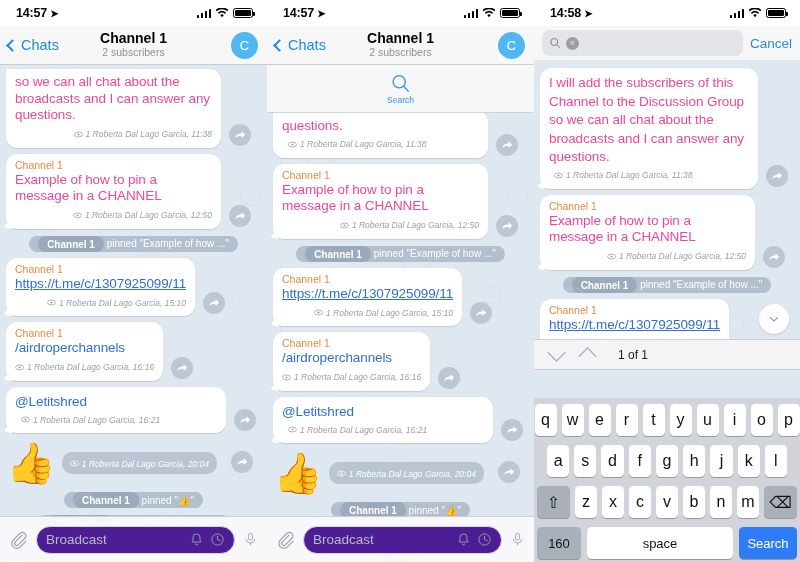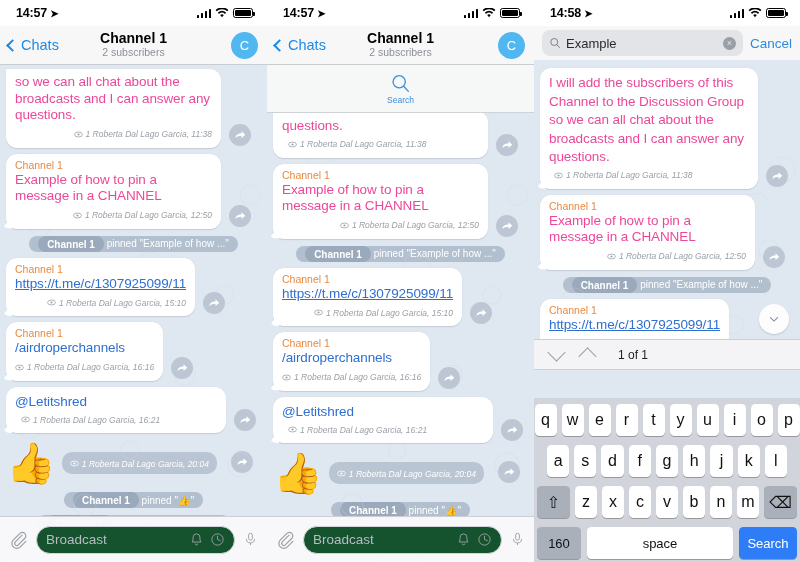--- a/index.html
+++ b/index.html
@@ -116,21 +116,21 @@
 
   
   .inputbar {
     position:absolute; bottom:0; left:0; right:0; height:46px;
     background:rgba(249,249,250,0.96);
     border-top:0.5px solid #ccd0d5;
     display:flex; align-items:center; padding:0 9px; gap:8px;
   }
   .inputfield {
     flex:1; height:28px; border:0.8px solid #d3d7dc; border-radius:14px;
-    background:#14532d; display:flex; align-items:center; padding:0 9px; gap:6px;
+    background:#4c1d95; display:flex; align-items:center; padding:0 9px; gap:6px;
   }
   .ph { flex:1; font-size:13.5px; color:#b7bcc3; }
 
   
   .searchbar {
     height:34px; background:#f7f7f8; display:flex; align-items:center;
     padding:0 8px; gap:7px; position:relative; z-index:25;
   }
   .searchfield {
     flex:1; height:26px; border-radius:8px; background:#e3e4e8;
@@ -664,21 +664,20 @@
           </div>
       </div>
     </div>
 
     <div class="searchbar">
       <div class="searchfield">
         <svg width="12" height="12" viewBox="0 0 24 24">
           <circle cx="10.5" cy="10" r="7" fill="none" stroke="#7b8088" stroke-width="2"></circle>
           <path d="M15.7 15.2 21 21" stroke="#7b8088" stroke-width="2" stroke-linecap="round"></path>
         </svg>
-        <span class="val">Example</span>
         <span class="clearbtn">×</span>
       </div>
       <span class="cancelbtn">Cancel</span>
     </div>
 
     <div class="chat" style="top:60px;bottom:195px">
       <svg class="doodles" viewBox="0 0 266 310">
         <g stroke="#cdd9e6" stroke-width="1.1" fill="none" opacity="0.55">
           <circle cx="30" cy="40" r="12"></circle>
             <circle cx="210" cy="30" r="10"></circle>

